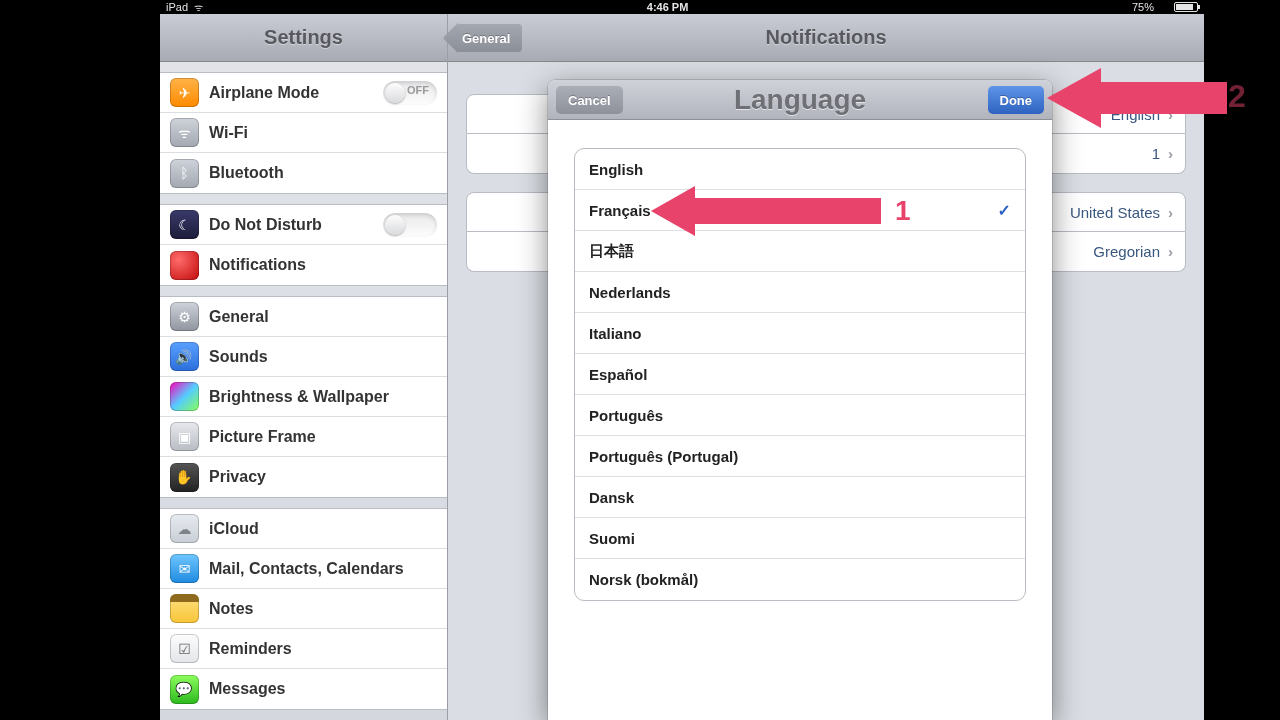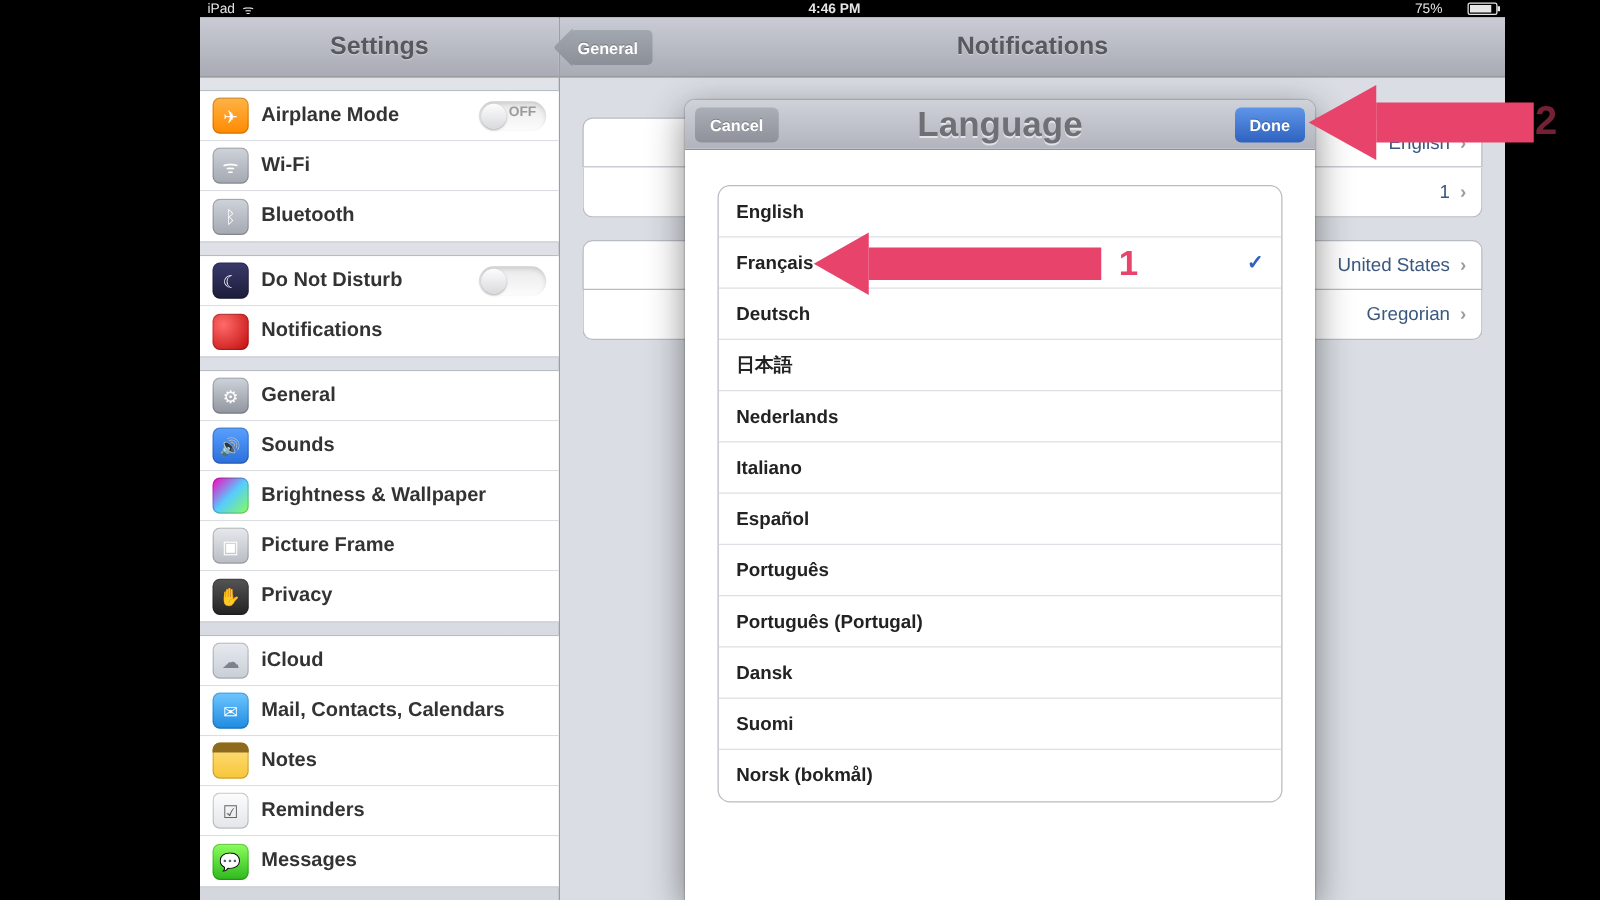--- a/index.html
+++ b/index.html
@@ -252,23 +252,20 @@
     <div class="m-body">
       <div class="lang-list" id="lang-list">
           <div class="lang-row">
             <span>English</span>
           </div>
           <div class="lang-row">
             <span>Français</span>
             <span class="ck">✓</span>
           </div>
           <div class="lang-row">
-            <span>Deutsch</span>
-          </div>
-          <div class="lang-row">
             <span>日本語</span>
           </div>
           <div class="lang-row">
             <span>Nederlands</span>
           </div>
           <div class="lang-row">
             <span>Italiano</span>
           </div>
           <div class="lang-row">
             <span>Español</span>

